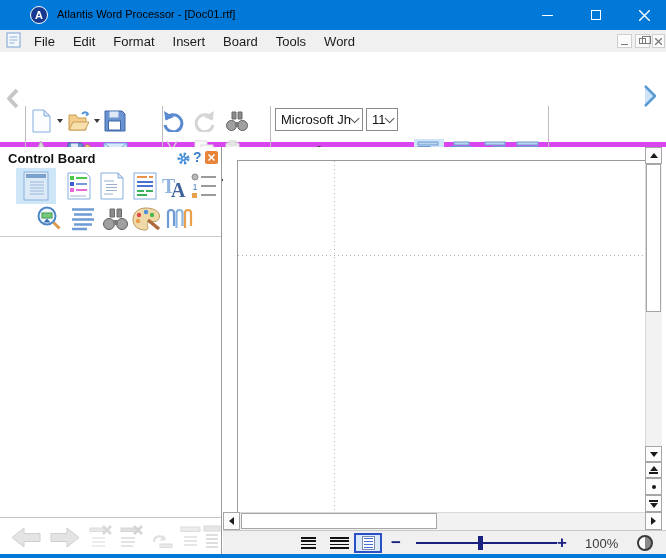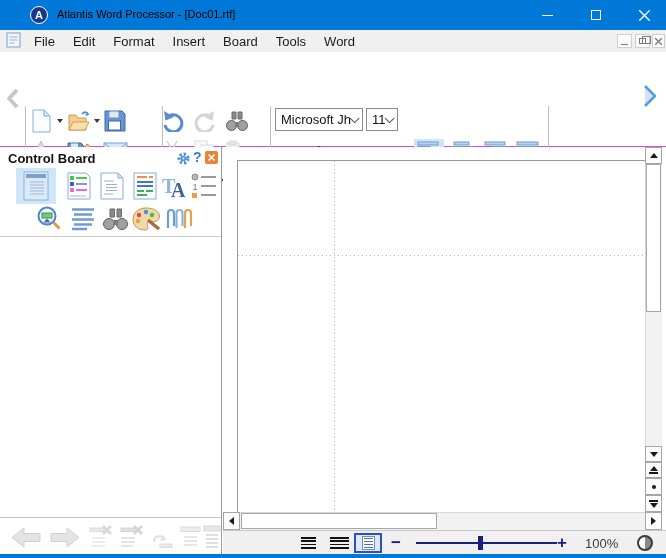--- a/index.html
+++ b/index.html
@@ -20,21 +20,21 @@
   
   .menubar { left:0; top:30px; width:666px; height:22px; background:#f0f0f0; display:flex; align-items:center; }
   .menu-item { font-size:13px; color:#1a1a1a; padding:21px 9px; white-space:nowrap; }
   .mdi-btn { position:absolute; top:34px; width:15px; height:14px; background:#fbfbfb; border:1px solid #cfcfcf;
              display:flex; align-items:center; justify-content:center; }
   .mdi-min-glyph { width:7px; height:1px; background:#7a7a7a; margin-top:6px; }
   .mdi-rest-glyph { width:7px; height:6px; border:1px solid #7a7a7a; position:relative; }
   .mdi-rest-glyph:before { content:""; position:absolute; left:2px; top:-3px; width:7px; height:6px; border:1px solid #7a7a7a; }
 
   
-  .toolbar { left:0; top:52px; width:666px; height:95px; background:#fff; border-bottom:1px solid #d946ef;text-align:right; }
+  .toolbar { left:0; top:52px; width:666px; height:95px; background:#fff; border-bottom:5px solid #d946ef;text-align:right; }
   .sep { position:absolute; top:54px; height:91px; width:1px; background:#bdbdbd; }
   .tbtn { position:absolute; width:26px; height:26px; display:flex; align-items:center; justify-content:center; }
   .dd { position:absolute; width:10px; height:26px; display:flex; align-items:center; justify-content:center; }
   .dd i { width:0; height:0; border-left:3px solid transparent; border-right:3px solid transparent; border-top:4px solid #3a3a3a; }
   .dd.dis i { border-top-color:#cccccc; }
   .combo { position:absolute; height:23px; border:1px solid #8a8a8a; background:#fff; font-size:13px; color:#111;
            display:flex; align-items:center; padding-left:5px; white-space:nowrap; overflow:hidden; }
   .combo .chev { position:absolute; right:6px; top:8px; width:7px; height:7px; border-right:1.5px solid #555;
                  border-bottom:1.5px solid #555; transform:rotate(45deg) translateY(-3px); }
   .fmt-letter { position:absolute; top:87px; width:24px; height:24px; display:flex; align-items:center; justify-content:center;

